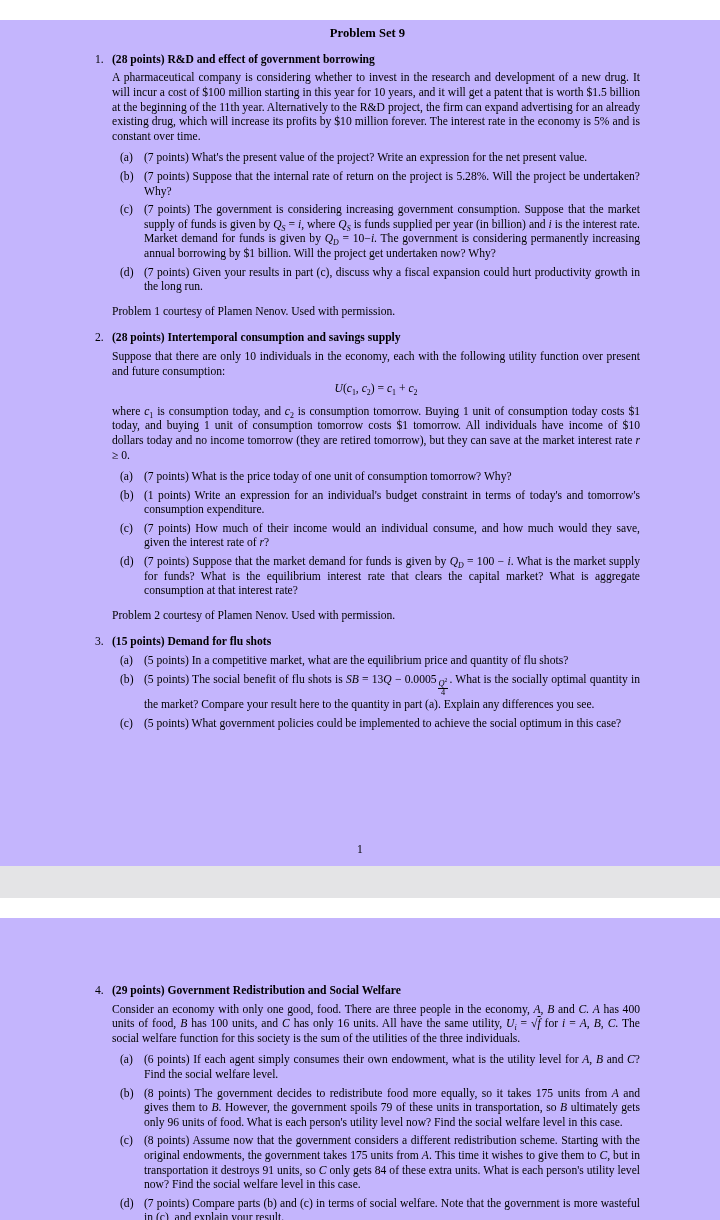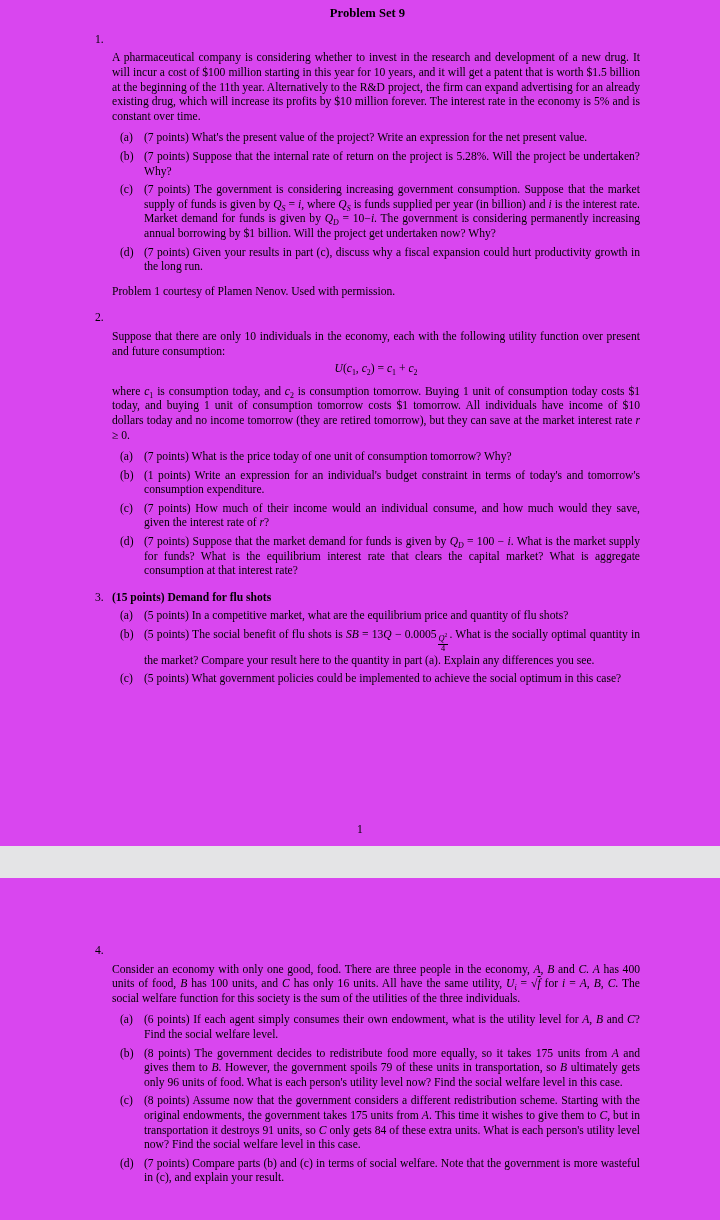--- a/index.html
+++ b/index.html
@@ -5,21 +5,21 @@
   * { margin: 0; padding: 0; box-sizing: border-box; }
   html, body { background: #ffffff; }
   body {
     width: 720px;
     font-family: "Liberation Serif", "DejaVu Serif", serif;
     color: #000000;
     font-size: 11.6px;
     line-height: 1.26;
   }
   .canvas { width: 720px; height: 1220px; overflow: hidden; background: #ffffff; }
-  .page { background: #d946ef; position: relative; overflow: hidden; }
+  .page { background: #c4b5fd; position: relative; overflow: hidden; margin-top: 20px; }
   .page1 { width: 720px; height: 846px; padding: 6px 80px 0 95px; }
   .page-gap { width: 720px; height: 32px; background: #e4e4e6; }
   .page2 { width: 720px; height: 342px; padding: 66px 80px 0 95px; }
 
   .doc-title {
     text-align: center;
     font-weight: bold;
     font-size: 12.6px;
     margin-bottom: 11px;
   }
@@ -55,20 +55,21 @@
 
 <div class="canvas">
 
   <div class="page page1">
 
     <div class="doc-title">Problem Set 9</div>
 
     <section class="problem">
       <div class="prob-head">
         <span class="prob-num">1.</span>
+        <span class="prob-title">(28 points) R&amp;D and effect of government borrowing</span>
       </div>
       <div class="prob-body">
         <p class="body">A pharmaceutical company is considering whether to invest in the research and development of a new drug. It will incur a cost of $100 million starting in this year for 10 years, and it will get a patent that is worth $1.5 billion at the beginning of the 11th year. Alternatively to the R&amp;D project, the firm can expand advertising for an already existing drug, which will increase its profits by $10 million forever. The interest rate in the economy is 5% and is constant over time.</p>
         <div class="part">
           <span class="part-label">(a)</span>
           <div class="part-text">(7 points) What's the present value of the project? Write an expression for the net present value.</div>
         </div>
         <div class="part">
           <span class="part-label">(b)</span>
           <div class="part-text">(7 points) Suppose that the internal rate of return on the project is 5.28%. Will the project be undertaken? Why?</div>
@@ -81,20 +82,21 @@
           <span class="part-label">(d)</span>
           <div class="part-text">(7 points) Given your results in part (c), discuss why a fiscal expansion could hurt productivity growth in the long run.</div>
         </div>
         <div class="credit">Problem 1 courtesy of Plamen Nenov. Used with permission.</div>
       </div>
     </section>
 
     <section class="problem">
       <div class="prob-head">
         <span class="prob-num">2.</span>
+        <span class="prob-title">(28 points) Intertemporal consumption and savings supply</span>
       </div>
       <div class="prob-body">
         <p class="body" style="margin-bottom:2px;">Suppose that there are only 10 individuals in the economy, each with the following utility function over present and future consumption:</p>
         <div class="equation"><i>U</i>(<i>c</i><sub>1</sub>, <i>c</i><sub>2</sub>) = <i>c</i><sub>1</sub> + <i>c</i><sub>2</sub></div>
         <p class="body">where <i>c</i><sub>1</sub> is consumption today, and <i>c</i><sub>2</sub> is consumption tomorrow. Buying 1 unit of consumption today costs $1 today, and buying 1 unit of consumption tomorrow costs $1 tomorrow. All individuals have income of $10 dollars today and no income tomorrow (they are retired tomorrow), but they can save at the market interest rate <i>r</i> ≥ 0.</p>
         <div class="part">
           <span class="part-label">(a)</span>
           <div class="part-text">(7 points) What is the price today of one unit of consumption tomorrow? Why?</div>
         </div>
         <div class="part">
@@ -102,20 +104,21 @@
           <div class="part-text">(1 points) Write an expression for an individual's budget constraint in terms of today's and tomorrow's consumption expenditure.</div>
         </div>
         <div class="part">
           <span class="part-label">(c)</span>
           <div class="part-text">(7 points) How much of their income would an individual consume, and how much would they save, given the interest rate of <i>r</i>?</div>
         </div>
         <div class="part">
           <span class="part-label">(d)</span>
           <div class="part-text">(7 points) Suppose that the market demand for funds is given by <i>Q<sub>D</sub></i> = 100 − <i>i</i>. What is the market supply for funds? What is the equilibrium interest rate that clears the capital market? What is aggregate consumption at that interest rate?</div>
         </div>
+        <div class="credit">Problem 2 courtesy of Plamen Nenov. Used with permission.</div>
       </div>
     </section>
 
     <section class="problem">
       <div class="prob-head">
         <span class="prob-num">3.</span>
         <span class="prob-title">(15 points) Demand for flu shots</span>
       </div>
       <div class="prob-body">
         <div class="part">
@@ -139,20 +142,21 @@
     <div class="page-number">1</div>
   </div>
 
   <div class="page-gap"></div>
 
   <div class="page page2">
 
     <section class="problem">
       <div class="prob-head">
         <span class="prob-num">4.</span>
+        <span class="prob-title">(29 points) Government Redistribution and Social Welfare</span>
       </div>
       <div class="prob-body">
         <p class="body">Consider an economy with only one good, food. There are three people in the economy, <i>A</i>, <i>B</i> and <i>C</i>. <i>A</i> has 400 units of food, <i>B</i> has 100 units, and <i>C</i> has only 16 units. All have the same utility, <i>U<sub>i</sub></i> = √<span class="ol"><i>f</i></span> for <i>i</i> = <i>A</i>, <i>B</i>, <i>C</i>. The social welfare function for this society is the sum of the utilities of the three individuals.</p>
         <div class="part">
           <span class="part-label">(a)</span>
           <div class="part-text">(6 points) If each agent simply consumes their own endowment, what is the utility level for <i>A</i>, <i>B</i> and <i>C</i>? Find the social welfare level.</div>
         </div>
         <div class="part">
           <span class="part-label">(b)</span>
           <div class="part-text">(8 points) The government decides to redistribute food more equally, so it takes 175 units from <i>A</i> and gives them to <i>B</i>. However, the government spoils 79 of these units in transportation, so <i>B</i> ultimately gets only 96 units of food. What is each person's utility level now? Find the social welfare level in this case.</div>

